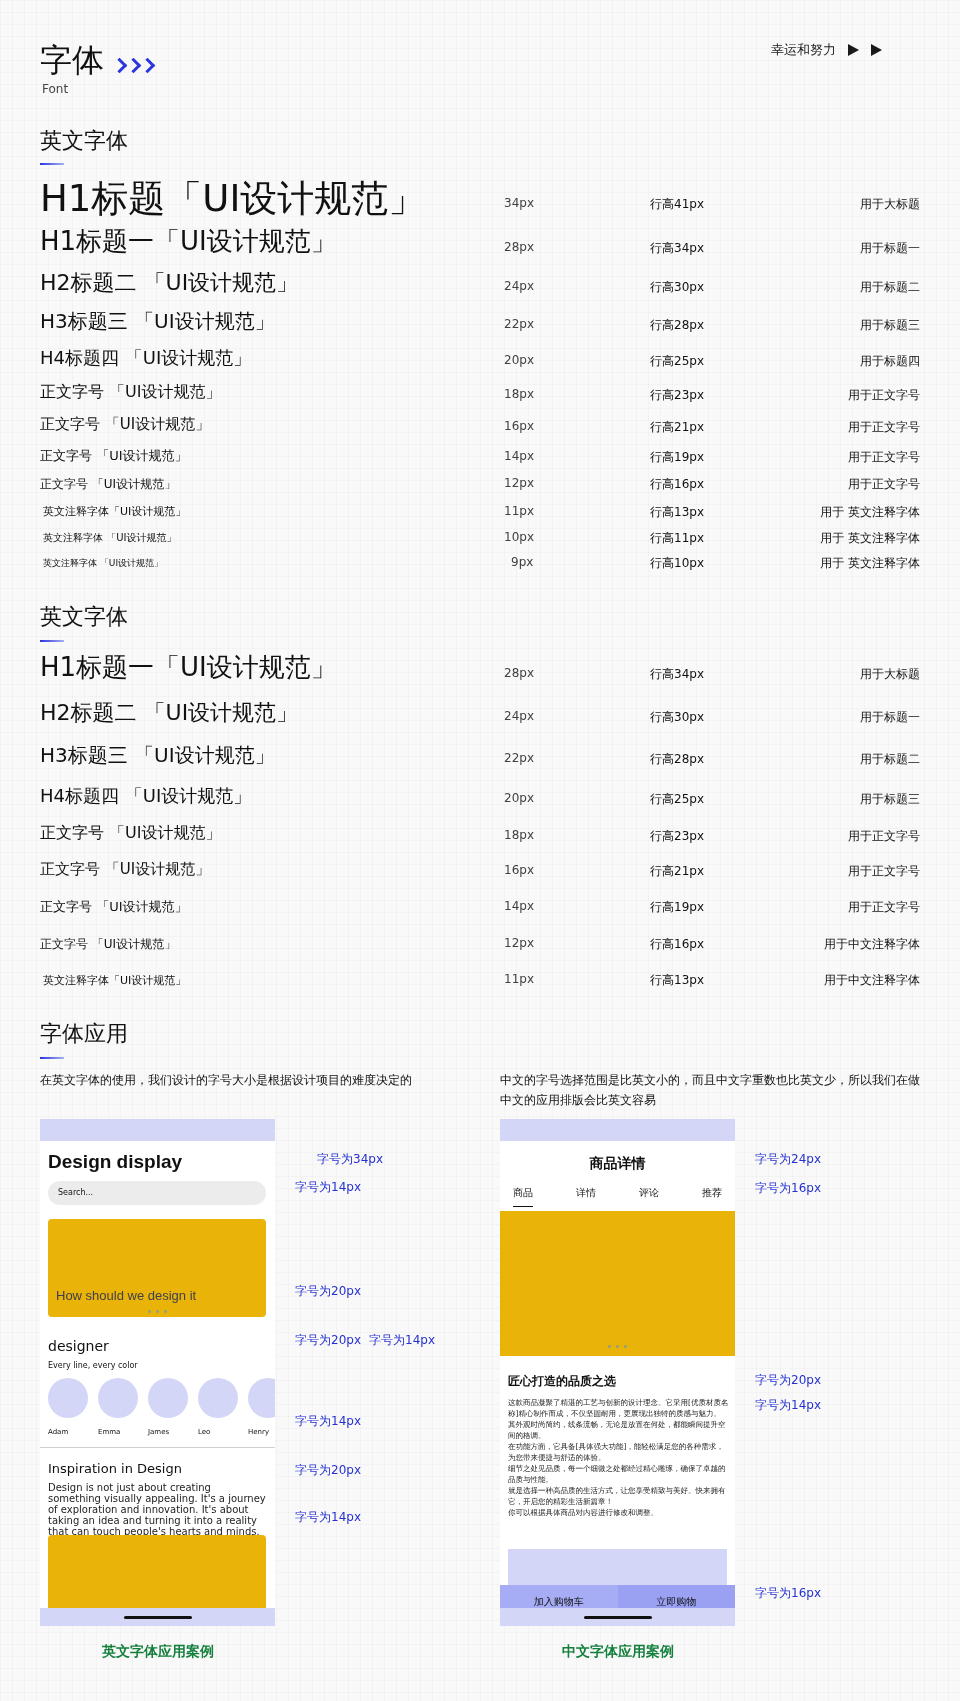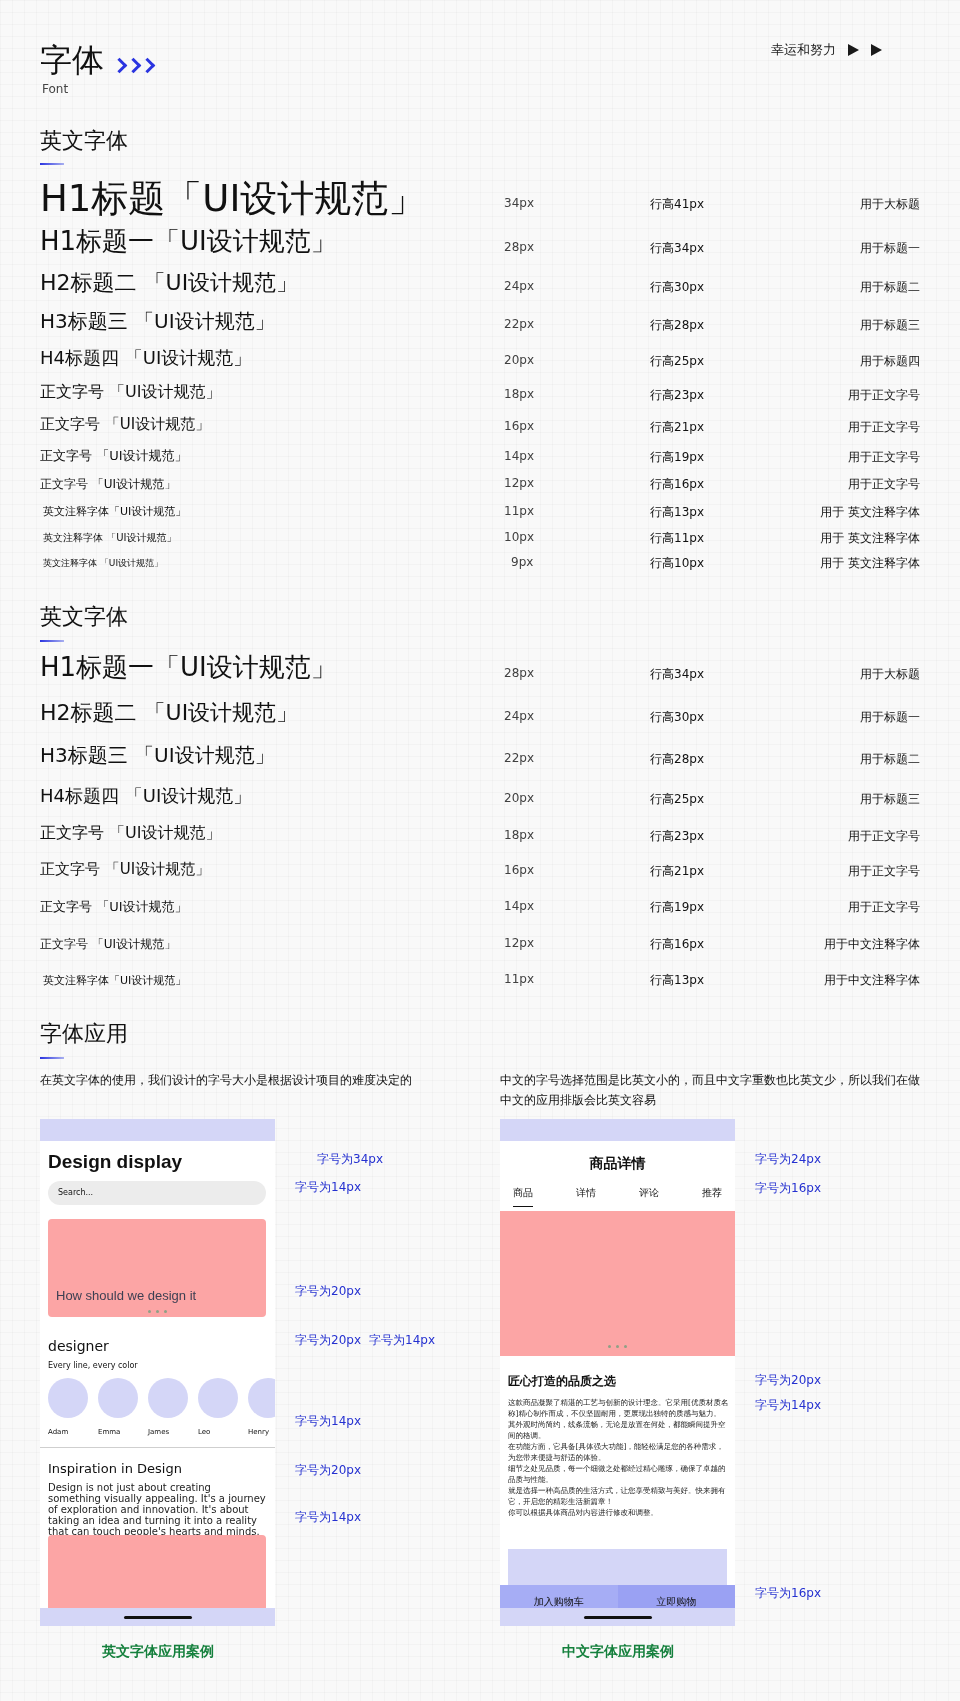--- a/index.html
+++ b/index.html
@@ -31,21 +31,21 @@
   .note { position: absolute; font-size: 12px; color: #2430d0; white-space: nowrap; }
   .caption { position: absolute; font-size: 14px; font-weight: bold; color: #15803d; }
 
   
   .phone { position: absolute; top: 1119px; width: 235px; height: 507px; background: #fff; overflow: hidden; }
   .phone .statusbar { position: absolute; left: 0; top: 0; width: 100%; height: 22px; background: #d4d6f7; }
   .phone .homebar { position: absolute; left: 0; bottom: 0; width: 100%; height: 18px; background: #d4d6f7; }
   .phone .homeind { position: absolute; left: 84px; bottom: 7px; width: 68px; height: 3px; border-radius: 2px; background: #111; }
   .p1-title { left: 8px; top: 32px; font-size: 19px; font-weight: bold; color: #111; font-family: "Liberation Sans", sans-serif; }
   .p1-search { position: absolute; left: 8px; top: 62px; width: 218px; height: 24px; border-radius: 12px; background: #ececec; font-size: 8px; line-height: 24px; padding-left: 10px; box-sizing: border-box; color: #111; }
-  .banner { position: absolute; background: #fca5a5; border-radius: 4px; }
+  .banner { position: absolute; background: #eab308; border-radius: 4px; }
   .dots { position: absolute; display: flex; gap: 5px; }
   .dot { width: 3px; height: 3px; border-radius: 50%; background: #8fa086; }
   .p1-banner-text { position: absolute; left: 8px; bottom: 14px; font-size: 13px; color: #3d3f52; font-family: "Liberation Sans", sans-serif; }
   .p1-designer { left: 8px; top: 219px; font-size: 14px; color: #111; }
   .p1-tagline { left: 8px; top: 242px; font-size: 8px; color: #111; }
   .avatars { position: absolute; left: 8px; top: 259px; display: flex; gap: 10px; width: 230px; overflow: hidden; }
   .av { display: flex; flex-direction: column; width: 40px; flex: none; }
   .av-circle { width: 40px; height: 40px; border-radius: 50%; background: #d4d6f7; }
   .av-name { font-size: 7px; margin-top: 10px; color: #111; }
   .p1-divider { position: absolute; left: 0; top: 328px; width: 100%; height: 1px; background: #cfcfcf; }

